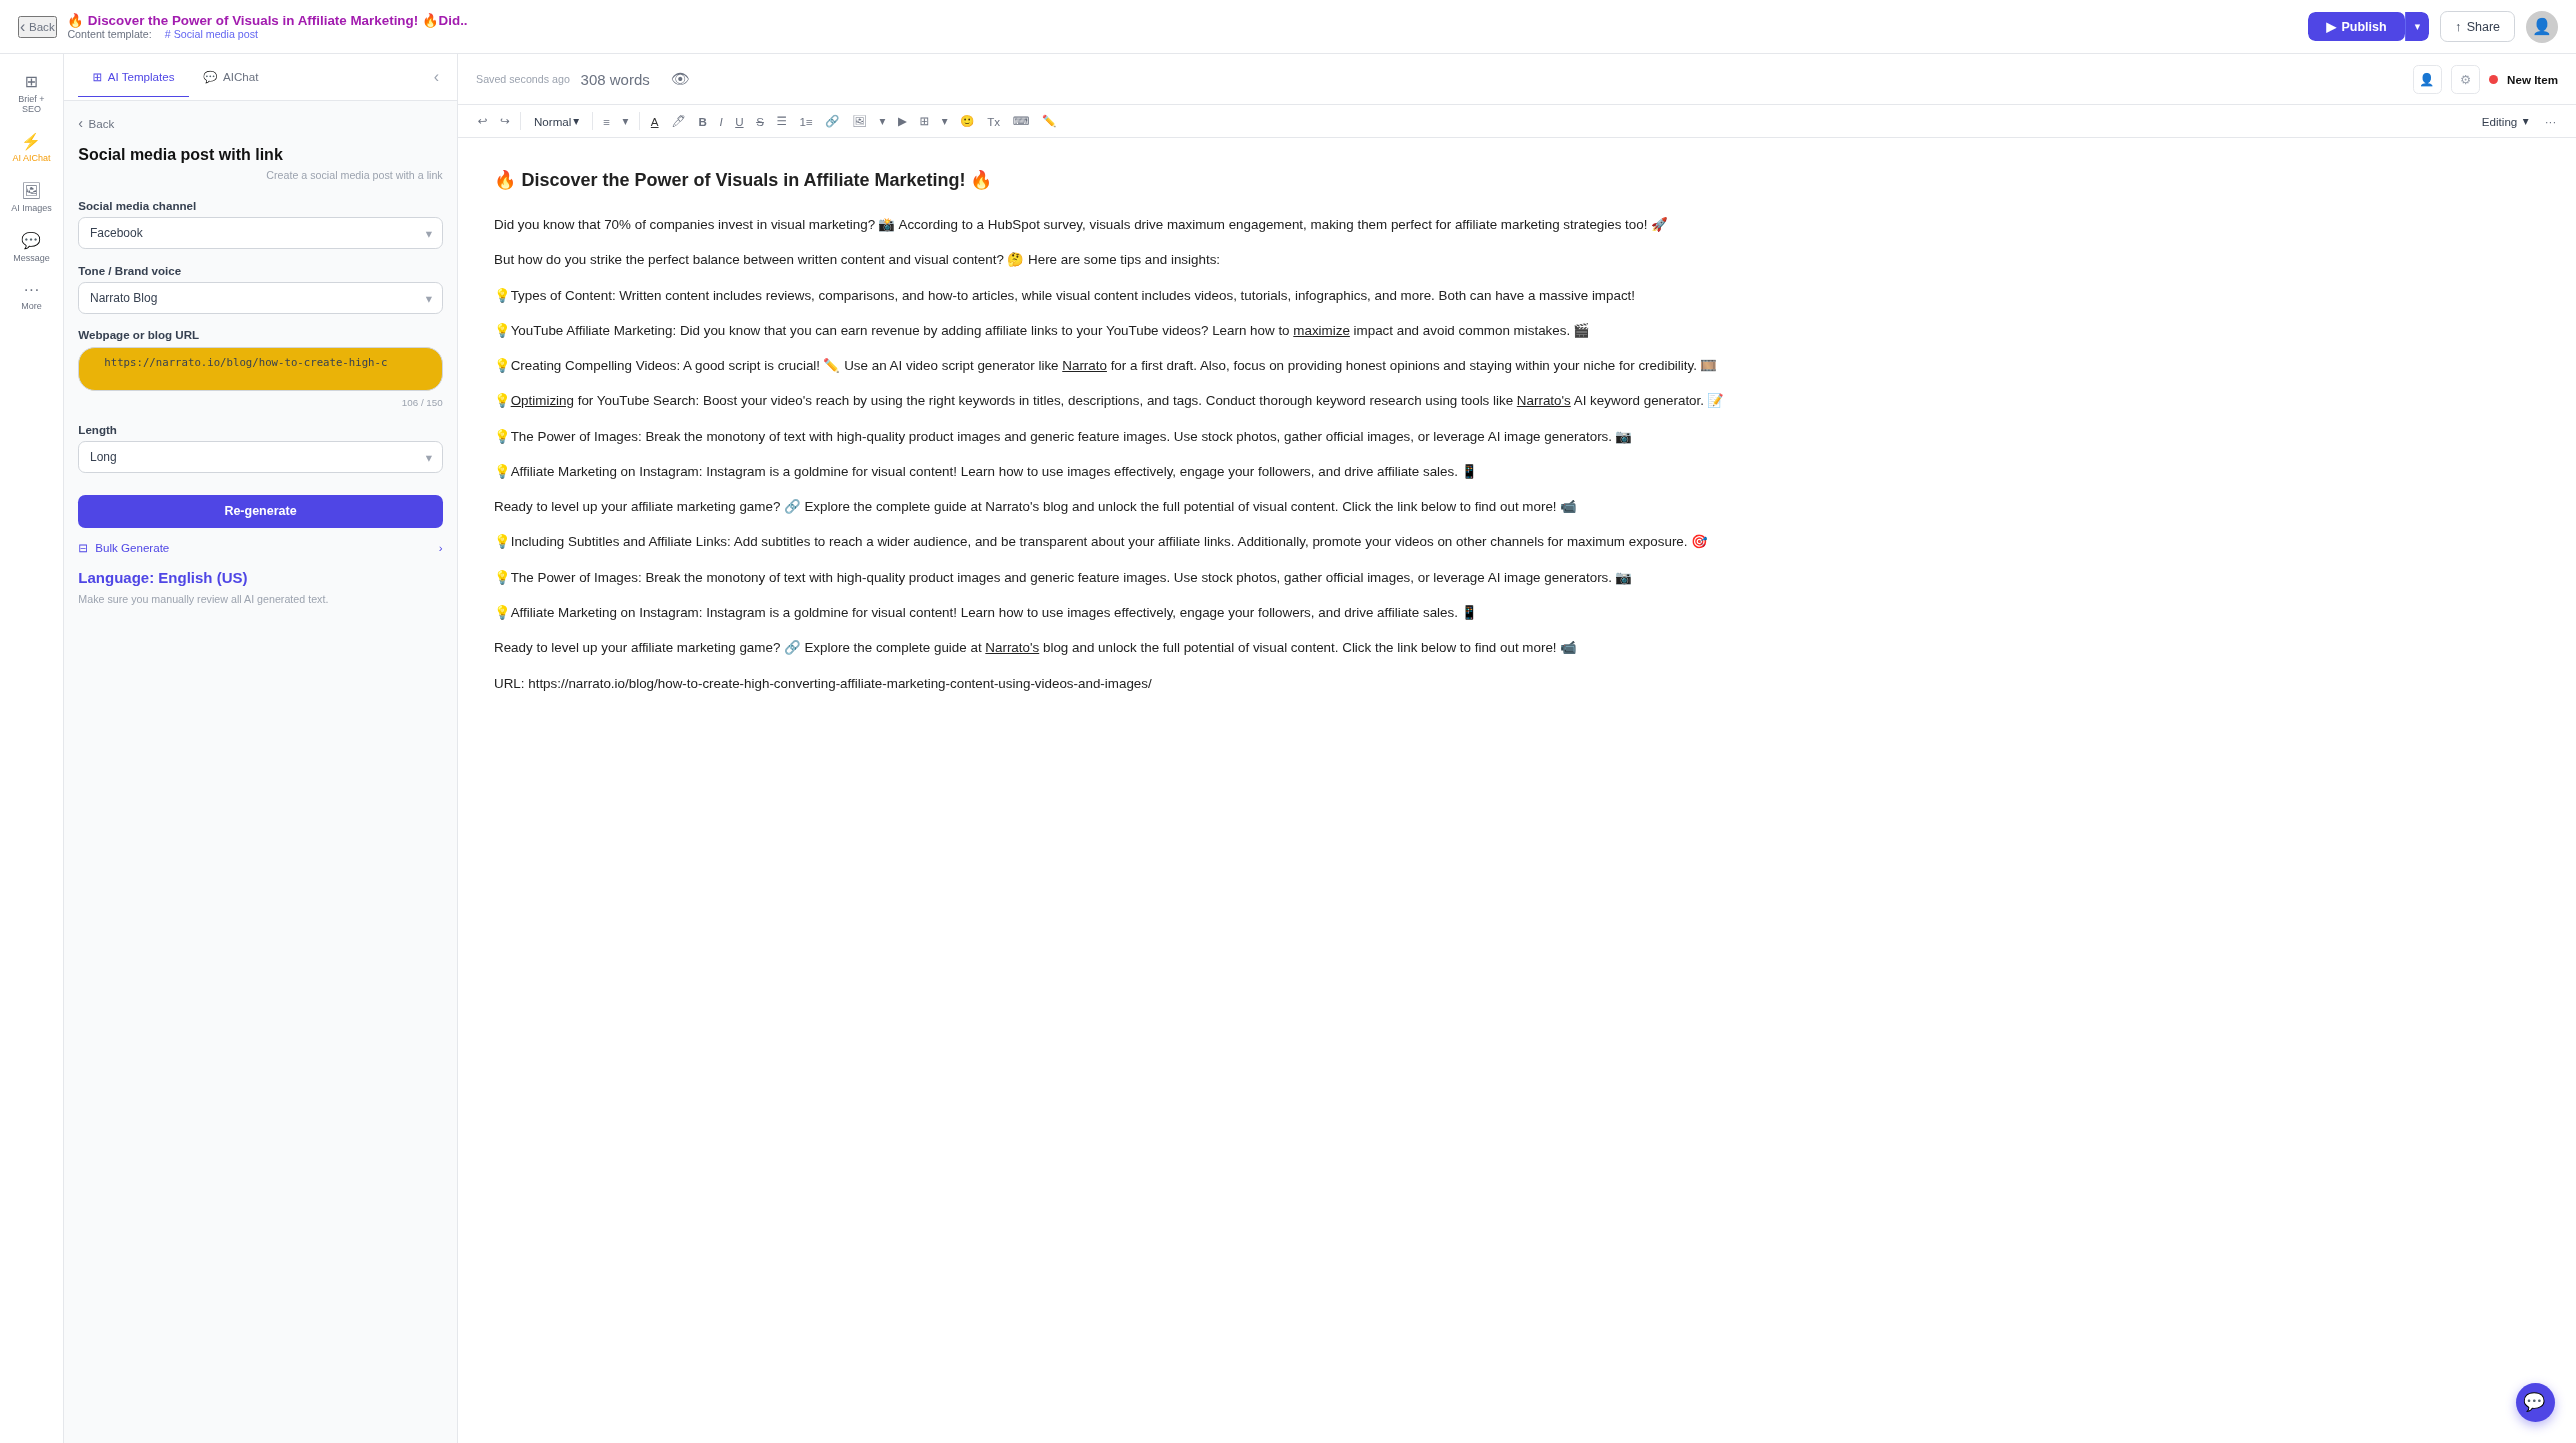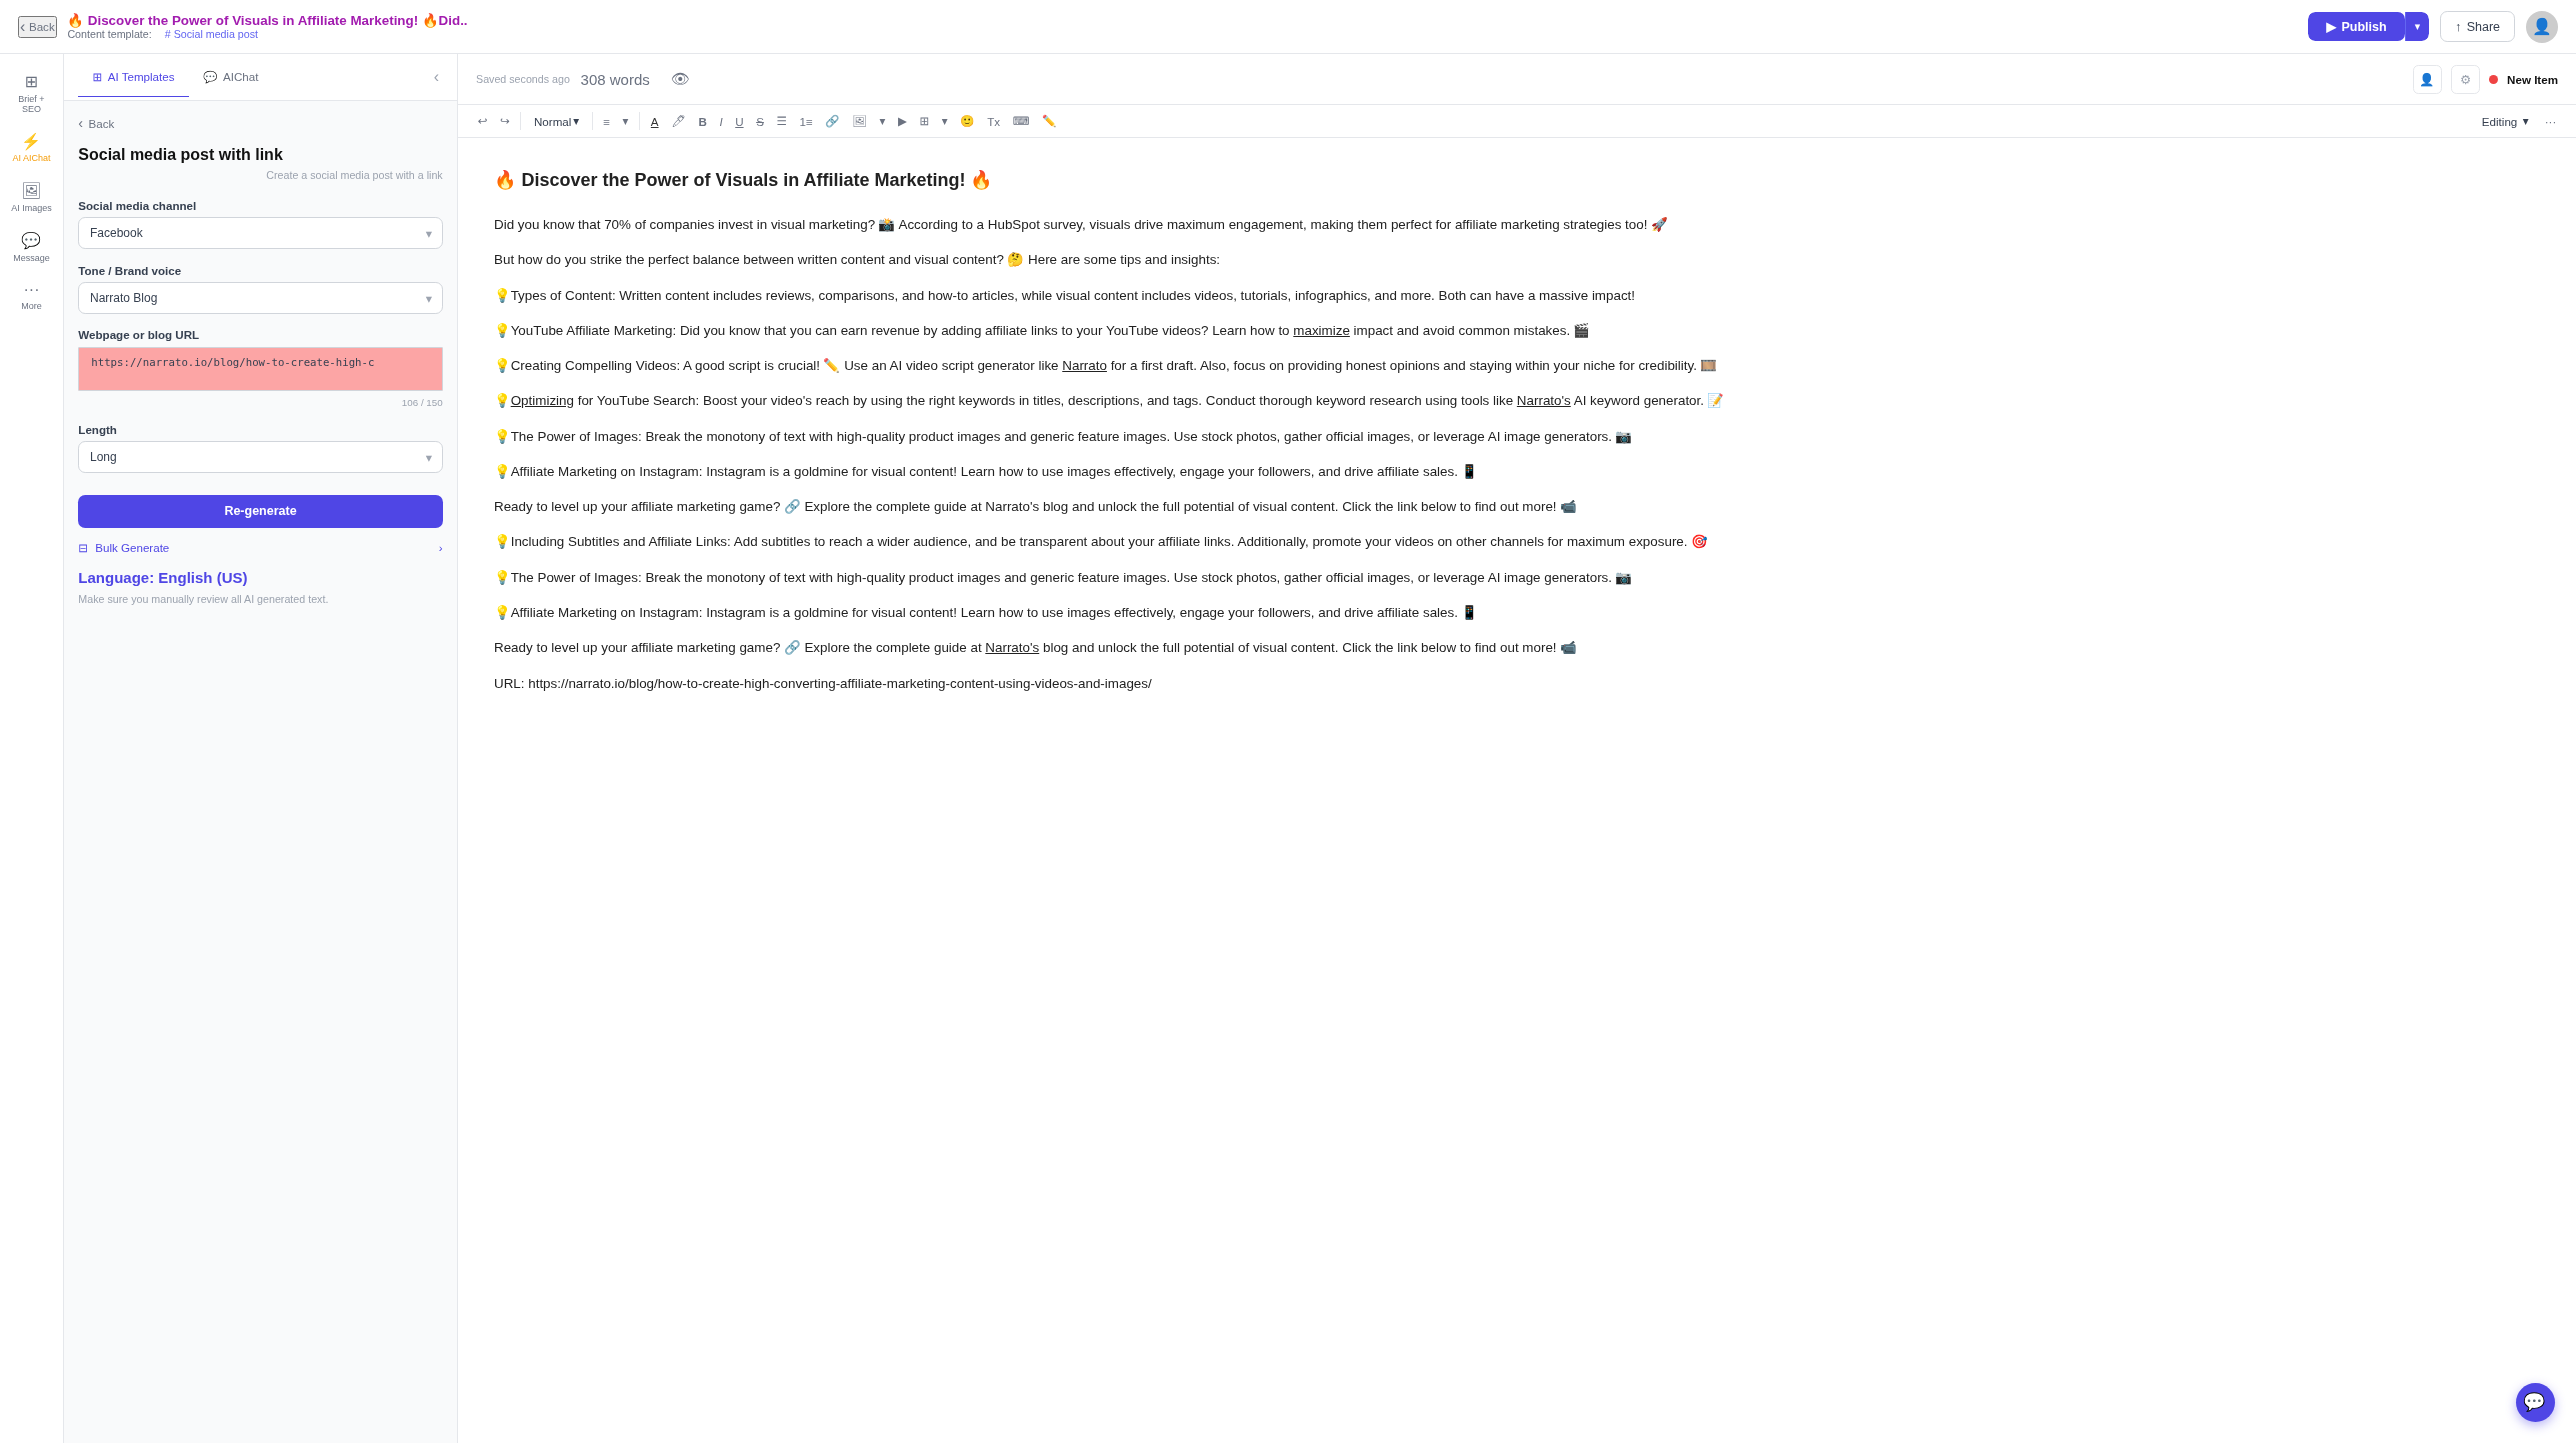--- a/index.html
+++ b/index.html
@@ -41,21 +41,21 @@
     .back-link::before { content: '‹'; font-size: 14.3px; }
     .template-title { font-size: 16px; font-weight: 700; color: #111; margin-bottom: 5.4px; }
     .template-desc { font-size: 10.7px; color: #9ca3af; margin-bottom: 18px; text-align: right; }
 
     .field-label { font-size: 11.6px; font-weight: 600; color: #374151; margin-bottom: 5.4px; }
     .field-group { margin-bottom: 14.3px; }
     .select-field { width: 100%; padding: 8px 10.7px; border: 0.9px solid #d1d5db; border-radius: 7.2px; font-size: 11.6px; background: #fff; cursor: pointer; appearance: none; display: flex; align-items: center; justify-content: space-between; position: relative; }
     .select-wrapper { position: relative; }
     .select-wrapper select { width: 100%; padding: 8px 10.7px; border: 0.9px solid #d1d5db; border-radius: 7.2px; font-size: 12px; background: #fff; cursor: pointer; appearance: none; color: #374151; }
     .select-wrapper::after { content: '▾'; position: absolute; right: 10.7px; top: 50%; transform: translateY(-50%); color: #9ca3af; pointer-events: none; }
-    .input-field { width: 100%; padding: 8px 12px; border: 0.9px solid #d1d5db; border-radius: 1px; font-size: 10.7px; background: #fca5a5; color: #374151; resize: none; }
+    .input-field { width: 100%; padding: 8px 25px; border: 0.9px solid #d1d5db; border-radius: 17px; font-size: 10.7px; background: #eab308; color: #374151; resize: none; }
     .char-count { font-size: 9.8px; color: #9ca3af; text-align: right; margin-top: 3.6px; }
     .regen-btn { width: 100%; background: #4f46e5; color: #fff; border: none; border-radius: 7.2px; padding: 9.8px; font-size: 12.5px; font-weight: 600; cursor: pointer; margin-top: 7.2px; }
     .bulk-gen { display: flex; align-items: center; gap: 7.2px; color: #4f46e5; font-size: 11.6px; cursor: pointer; margin-top: 12.5px; justify-content: space-between; }
     .bulk-gen-left { display: flex; align-items: center; gap: 7.2px; }
     .lang-notice { margin-top: 14.3px; font-size: 15px; color: #9ca3af; font-weight: bold; }
     .lang-notice span { color: #4f46e5; }
     .disclaimer { margin-top: 7.2px; font-size: 10.7px; color: #9ca3af; }
 
     
     .editor-area { flex: 1; display: flex; flex-direction: column; overflow: hidden; background: #fff; }

